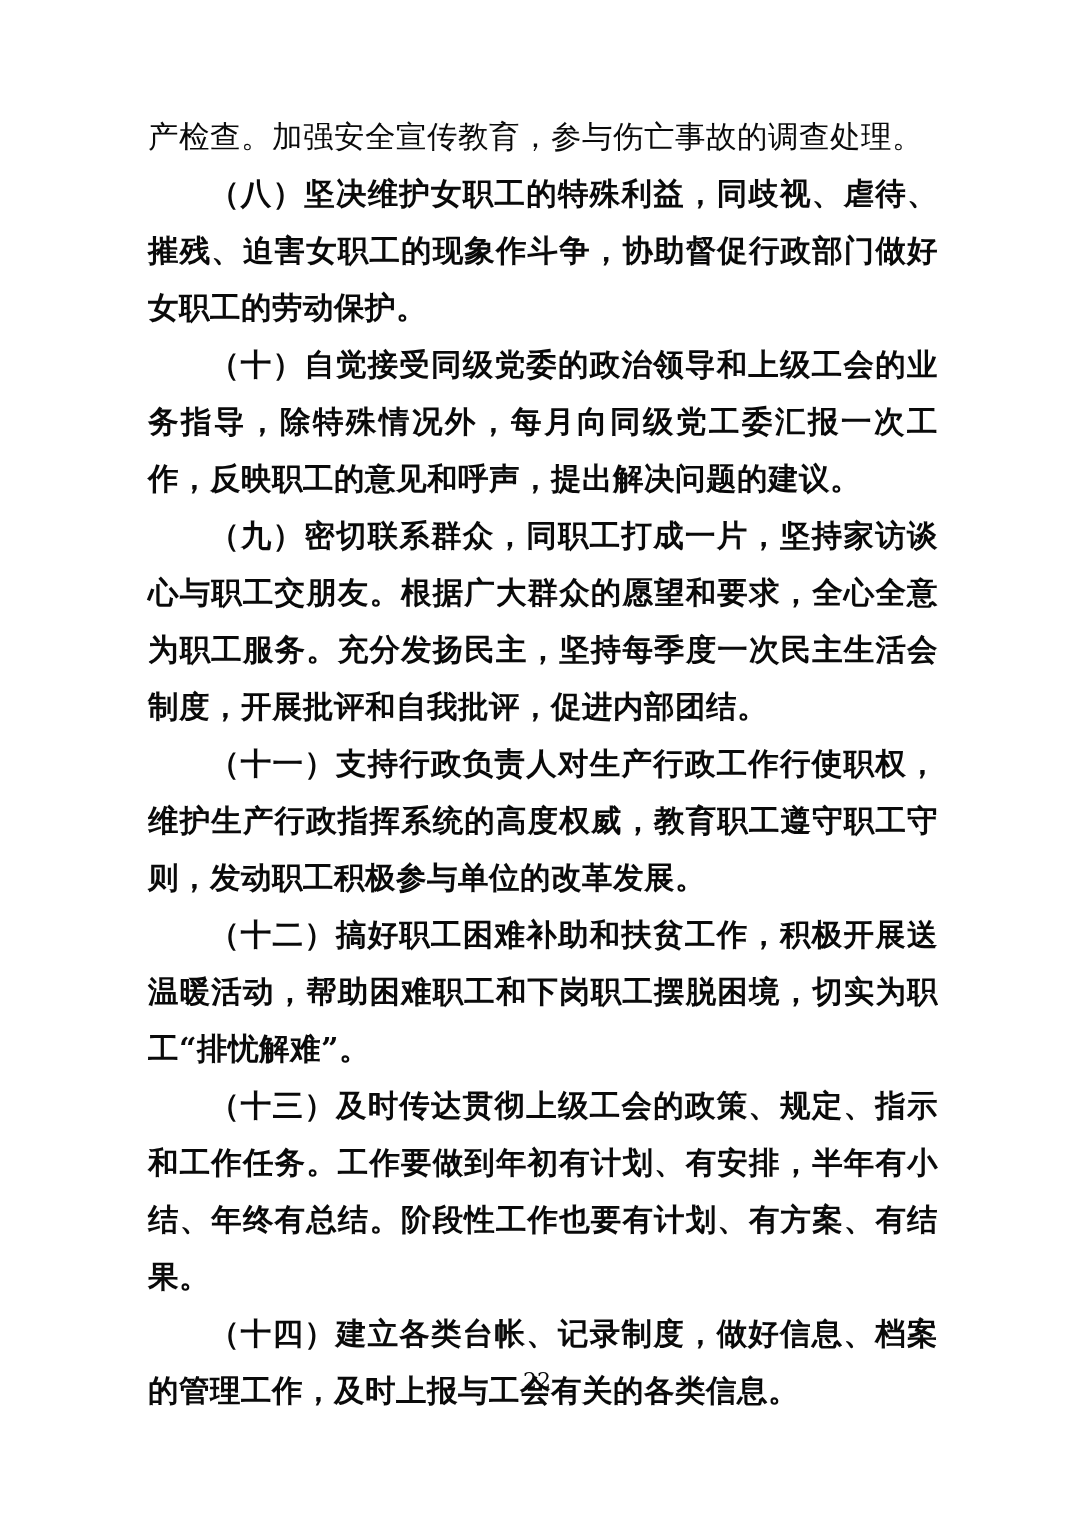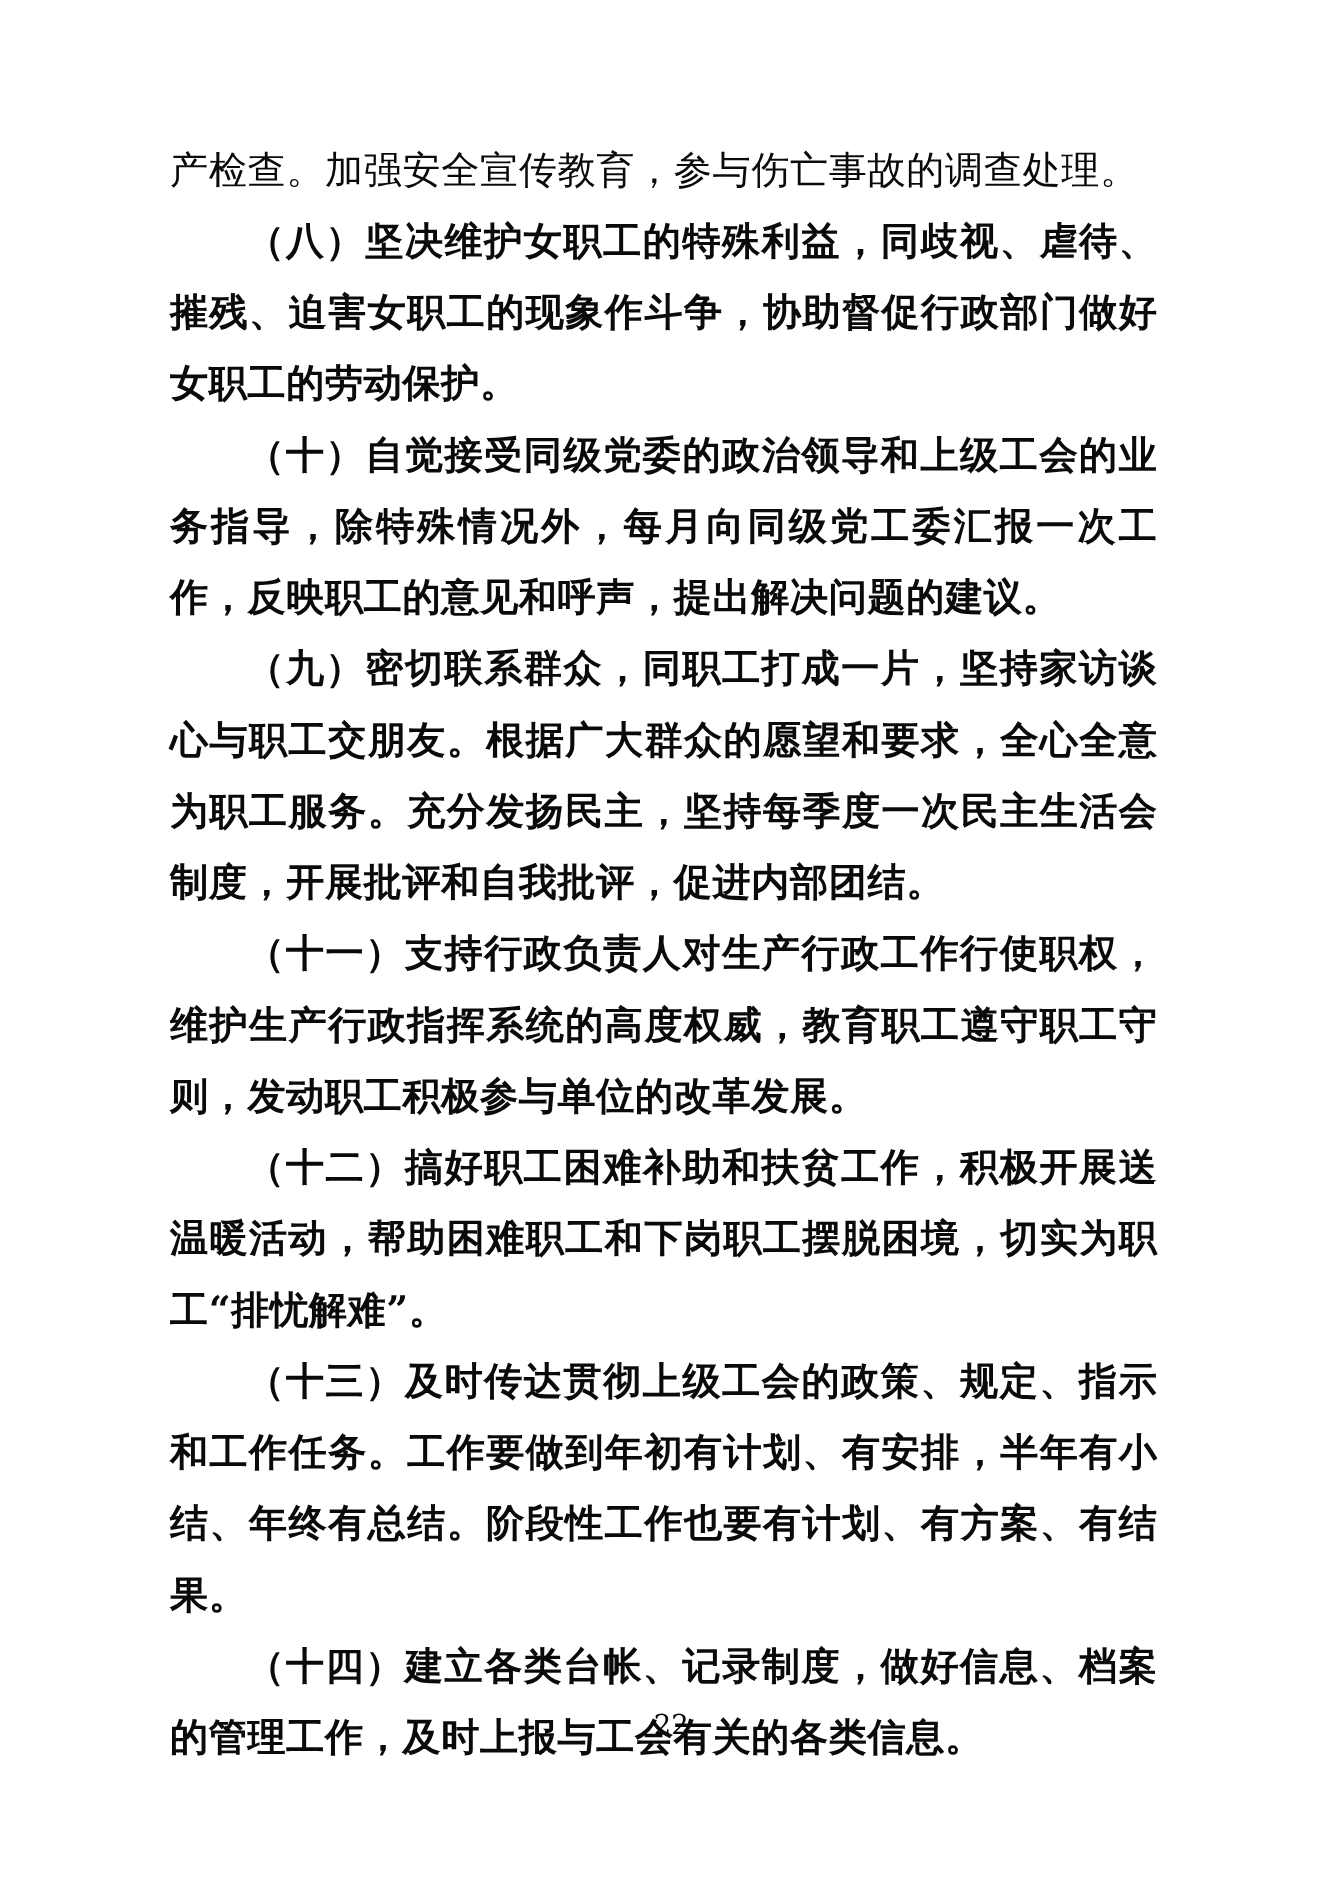--- a/index.html
+++ b/index.html
@@ -18,21 +18,21 @@
   .page {
     position: absolute;
     left: 0;
     top: 0;
     width: 1074px;
     height: 1520px;
     background: #ffffff;
   }
   .doc-body {
     position: absolute;
-    left: 136px;
+    left: 148px;
     top: 108px;
     width: 790px;
   }
   .para {
     font-size: 30.5px;
     line-height: 57px;
     letter-spacing: 0.5px;
     text-align: justify;
     text-justify: inter-character;
     margin: 0 0 0 0;

